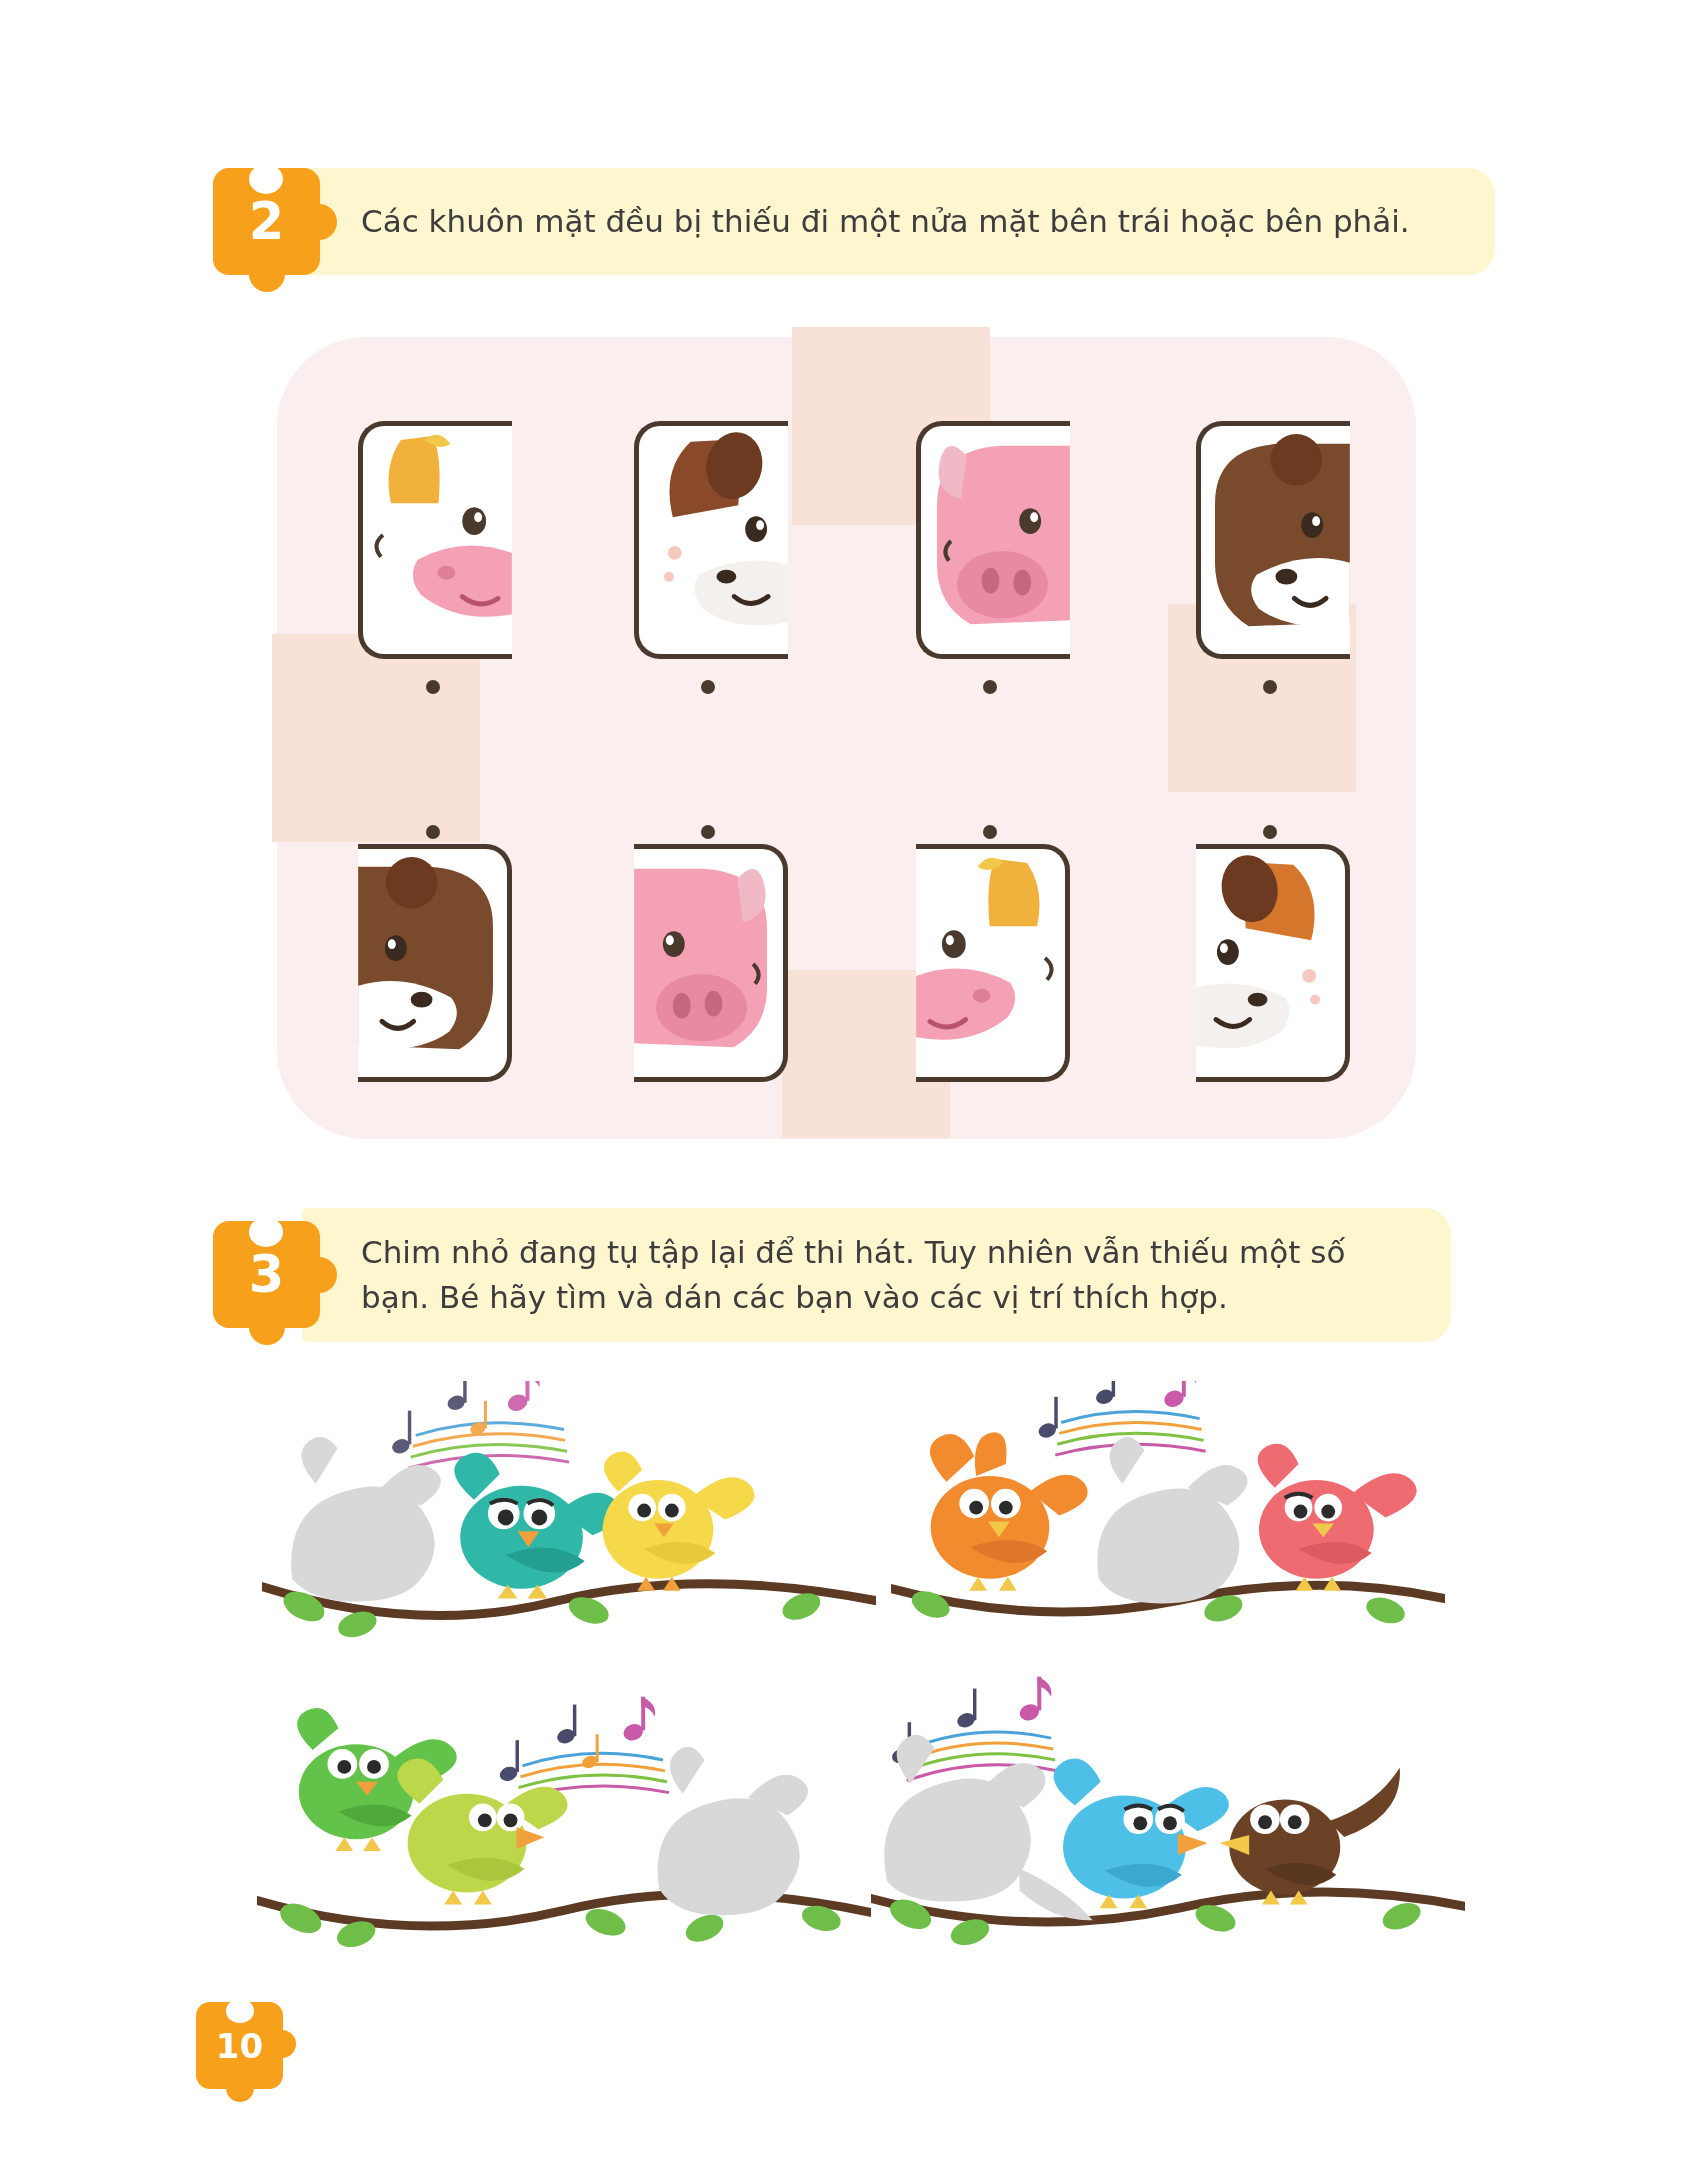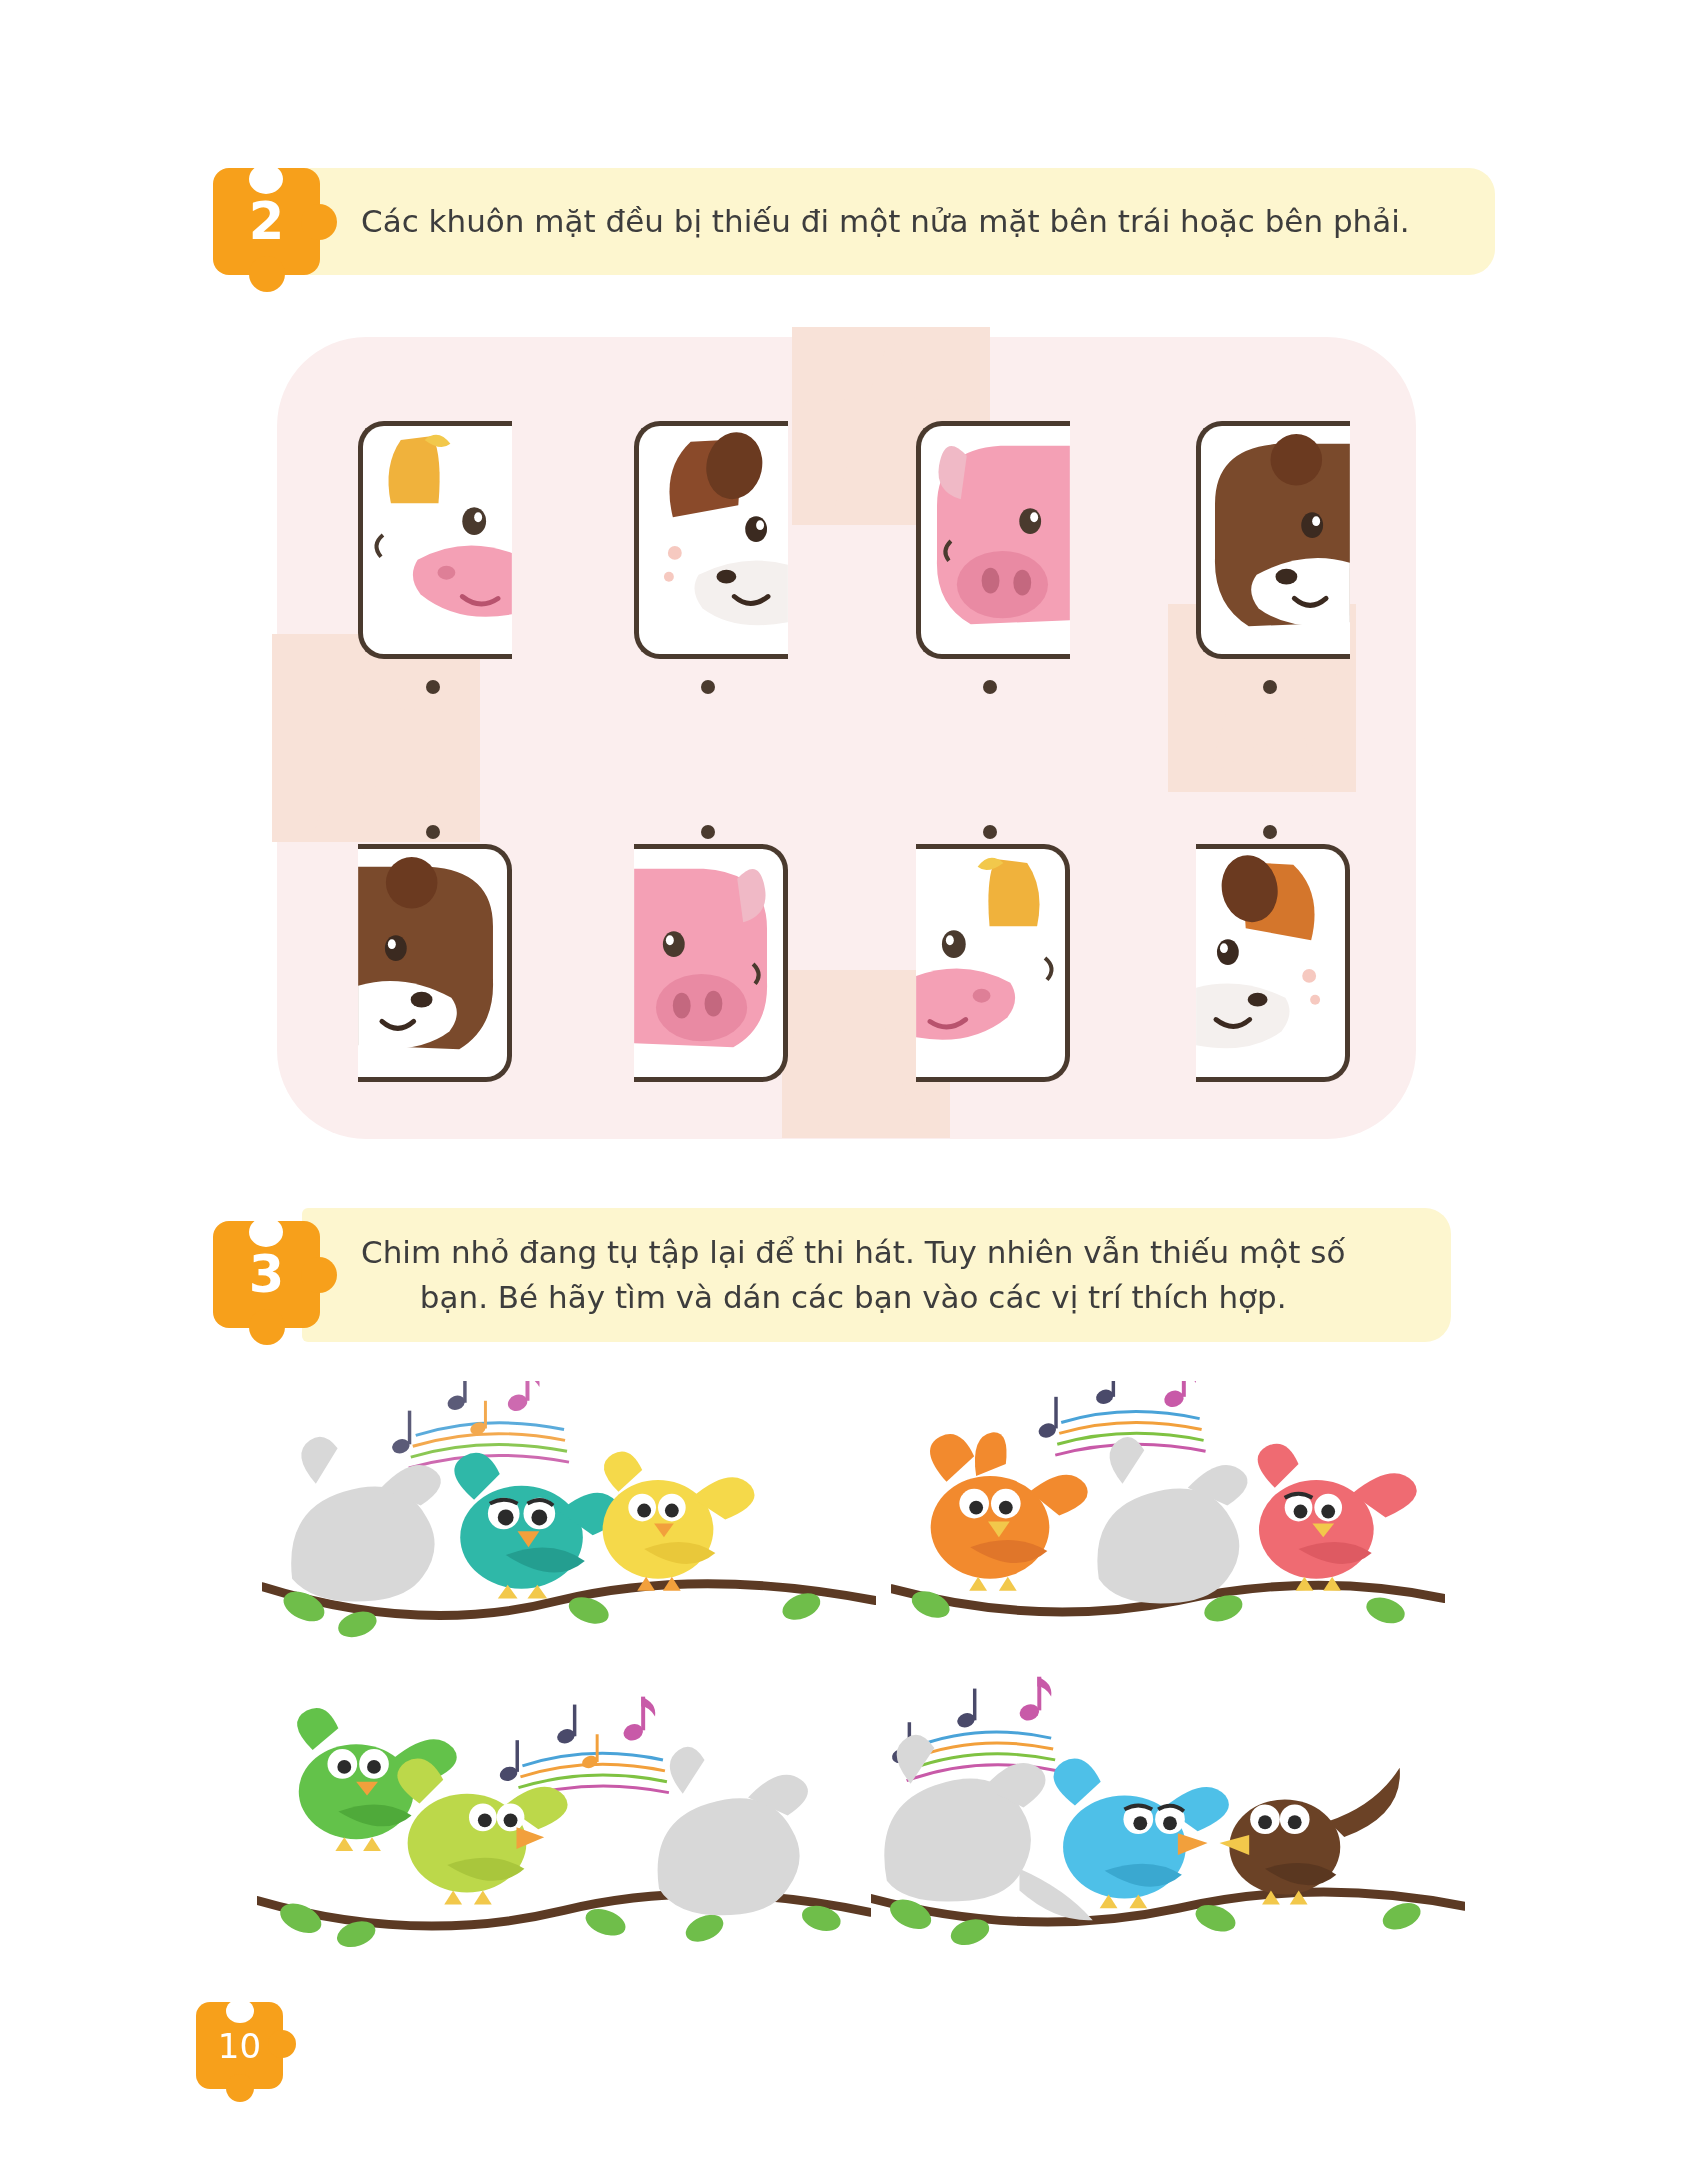--- a/index.html
+++ b/index.html
@@ -178,21 +178,21 @@
     background: #ffffff;
     border-radius: 50%;
   }
   .page-num .lbl {
     position: absolute;
     left: 0; top: 0;
     width: 87px; height: 87px;
     display: flex; align-items: center; justify-content: center;
     color: #fff;
     font-size: 34px;
-    font-weight: normal;
+    font-weight: bold;
     z-index: 2;
   }
 </style>
 </head>
 <body>
 
 <div class="page">
 
   <div class="ex-banner" style="left:213px; top:168px; width:1282px;">
     <div class="ex-badge">
@@ -341,21 +341,21 @@
   </div>
 
   <div class="ex-banner" style="left:213px; top:1208px; width:1238px;">
     <div class="ex-badge">
       <div class="puzzle"></div>
       <div class="knob-r"></div>
       <div class="knob-b"></div>
       <div class="notch-t"></div>
       <div class="num">3</div>
     </div>
-    <div class="ex-text-wrap" style="width:1099px;text-align:center;">
+    <div class="ex-text-wrap" style="width:1099px;">
       <div>
         <div class="ex-text">Chim nhỏ đang tụ tập lại để thi hát. Tuy nhiên vẫn thiếu một số</div>
         <div class="ex-text">bạn. Bé hãy tìm và dán các bạn vào các vị trí thích hợp.</div>
       </div>
     </div>
   </div>
 
   <svg class="branch-svg" style="left:262px; top:1381px;" width="614" height="267" viewBox="0 0 620 270">
 
     <g opacity="0.9">

